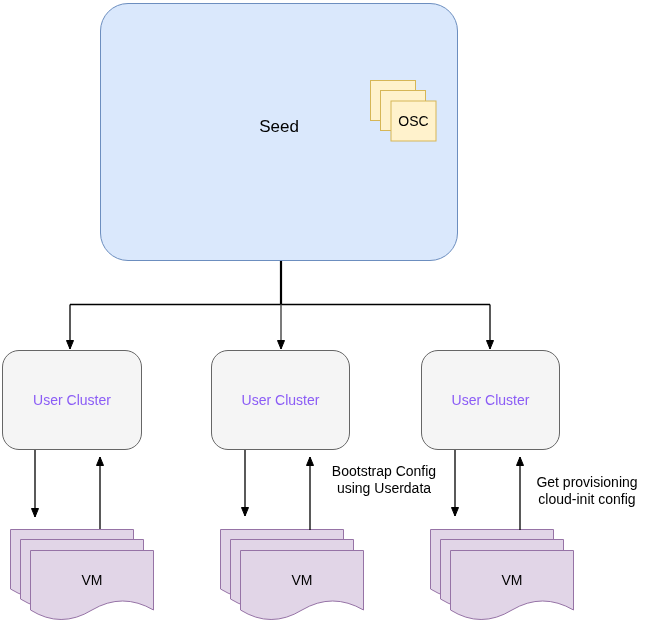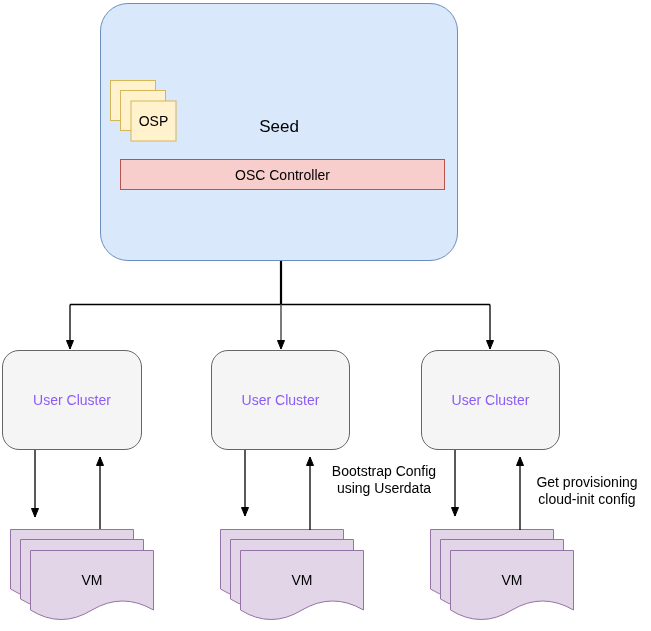--- a/index.html
+++ b/index.html
@@ -114,31 +114,30 @@
   }
 </style>
 </head>
 <body>
 
 <div class="canvas">
 
   <div class="seed-box"></div>
   <div class="seed-label">Seed</div>
 
-  <div class="note-stack osp">
+
+  <div class="note-stack osc">
     <svg width="67" height="62" viewBox="0 0 67 62">
       <rect x="0.5" y="0.5" width="45" height="40" fill="#fff2cc" stroke="#d6b656"></rect>
       <rect x="10.5" y="10.5" width="45" height="40" fill="#fff2cc" stroke="#d6b656"></rect>
       <rect x="21" y="21" width="45" height="40" fill="#fff2cc" stroke="#d6b656"></rect>
     </svg>
-    <div class="note-label">OSP</div>
+    <div class="note-label">OSC</div>
   </div>
 
-
-  <div class="controller osc-ctrl">OSC Controller</div>
 
   <div class="cluster c1">User Cluster</div>
   <div class="cluster c2">User Cluster</div>
   <div class="cluster c3">User Cluster</div>
 
   <div class="vm-stack v1">
     <svg width="146" height="102" viewBox="0 0 146 102">
       <path d="M0.5,0.5 H123.5 V60 Q92.5,42 62,60 Q31,79 0.5,60 Z" fill="#e1d5e7" stroke="#9673a6"></path>
       <path d="M10.5,10.5 H133.5 V70 Q102.5,52 72,70 Q41,89 10.5,70 Z" fill="#e1d5e7" stroke="#9673a6"></path>
       <path d="M20.5,21.5 H143.5 V81 Q112.5,63 82,81 Q51,100 20.5,81 Z" fill="#e1d5e7" stroke="#9673a6"></path>

